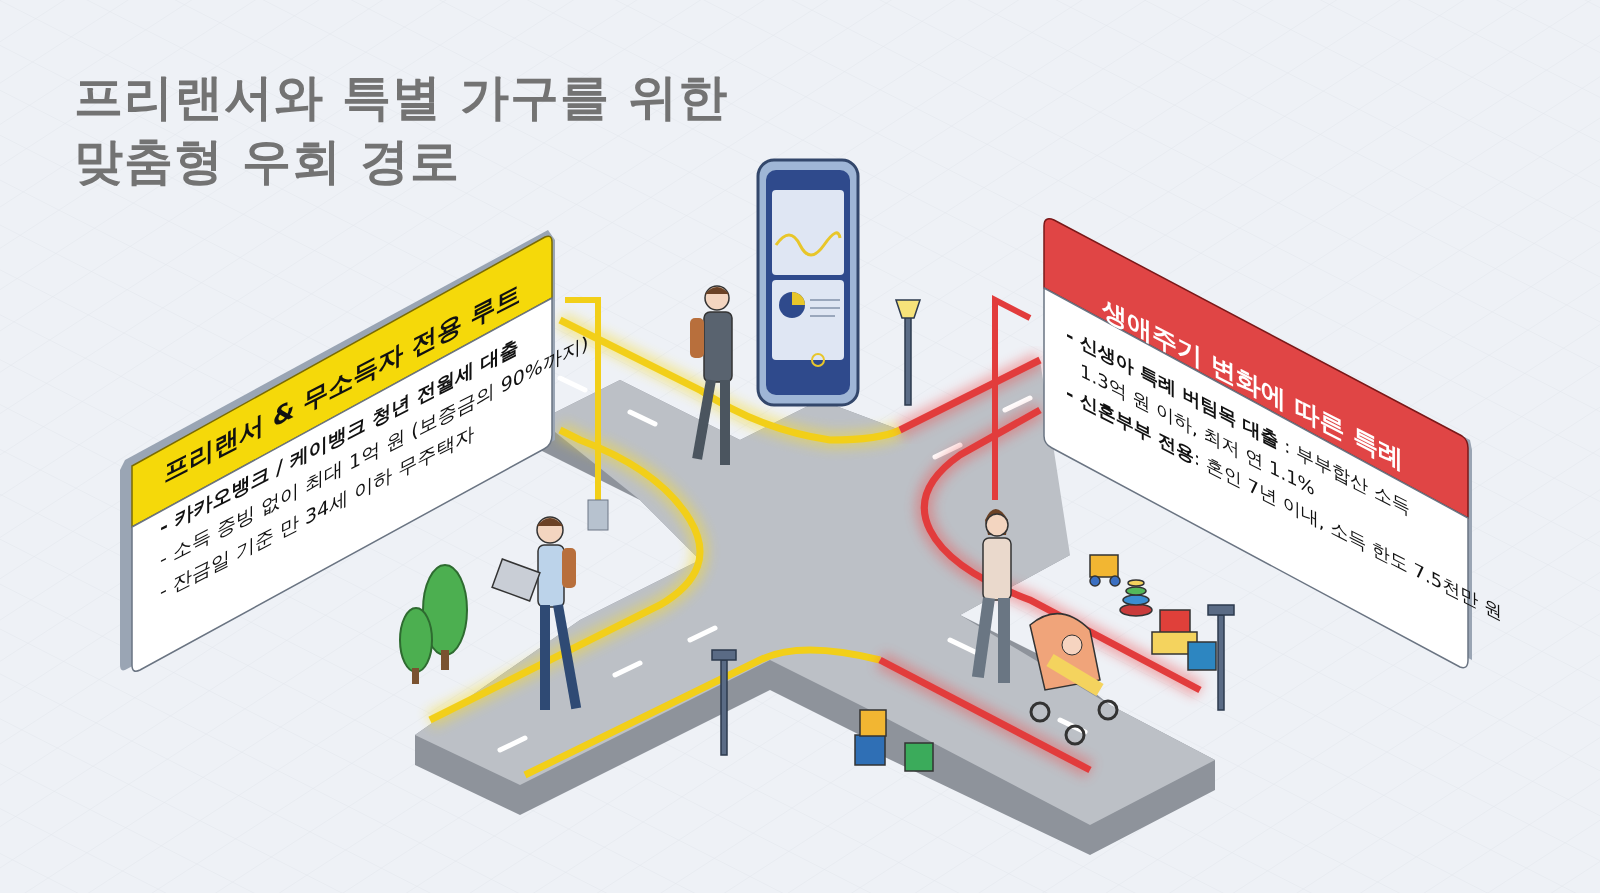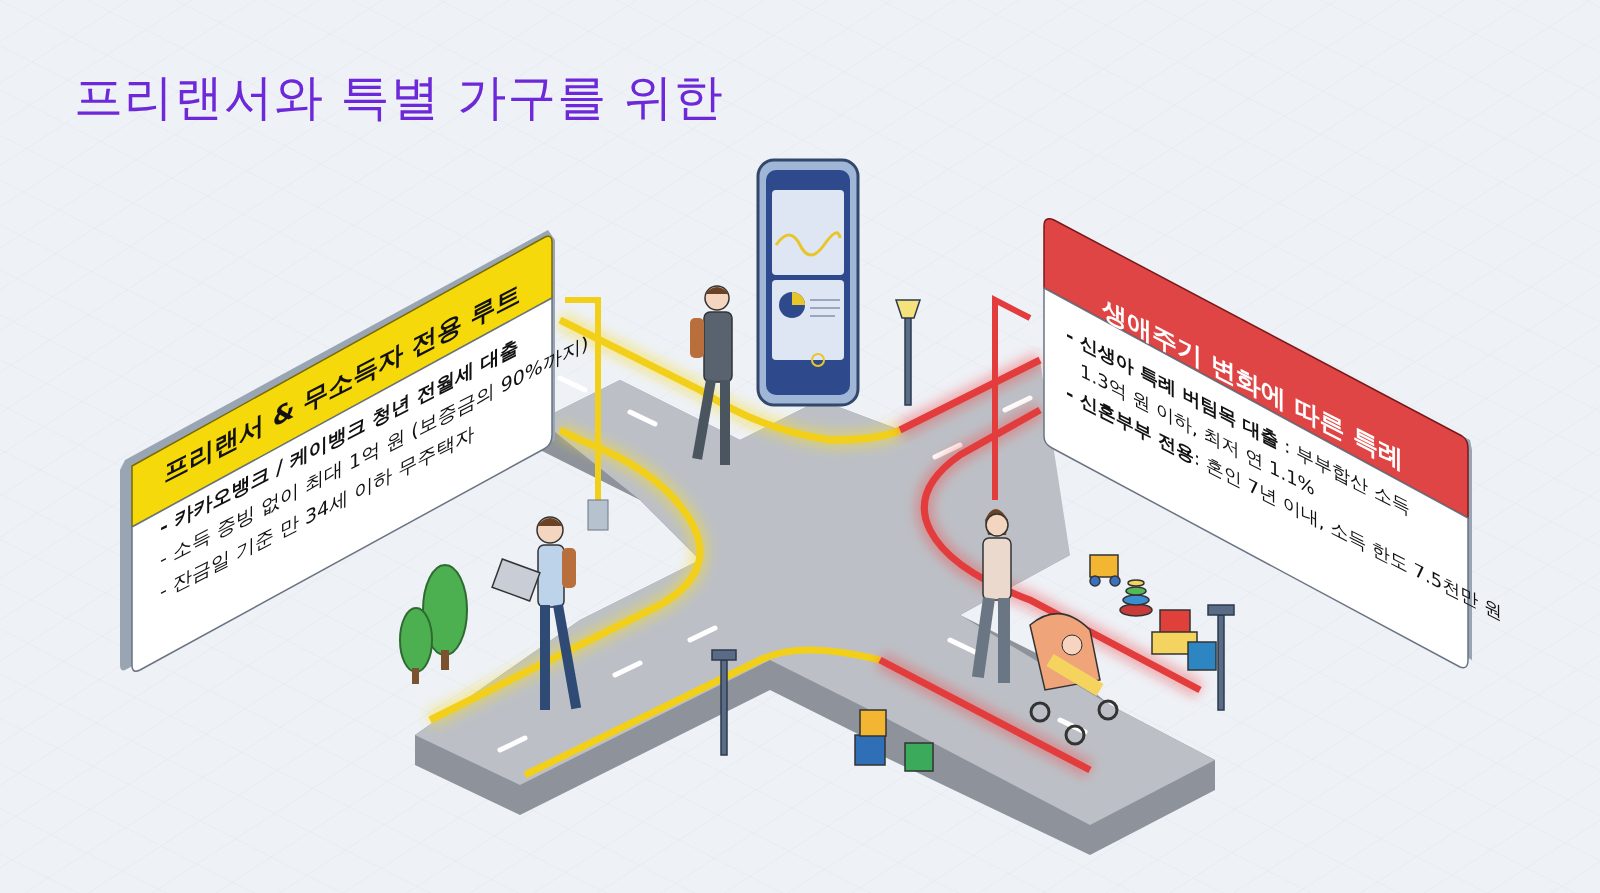--- a/index.html
+++ b/index.html
@@ -1,18 +1,18 @@
 <!DOCTYPE html>
 <html><head>
 <meta charset="utf-8">
 <style>
   html,body{margin:0;padding:0;}
   body{width:1600px;height:893px;overflow:hidden;background:#eef1f6;font-family:"DejaVu Sans","Liberation Sans",sans-serif;position:relative;}
   .stage{position:absolute;left:0;top:0;width:1600px;height:893px;}
-  .title{position:absolute;left:74px;top:66px;font-weight:normal;font-size:49px;line-height:64px;color:#6d28d9;letter-spacing:1px;}
+  .title{position:absolute;left:74px;top:66px;font-weight:bold;font-size:49px;line-height:64px;color:#737373;letter-spacing:1px;}
   .title div{white-space:nowrap;}
   svg.scene{position:absolute;left:0;top:0;}
   .sign{position:absolute;transform-origin:0 0;}
   .sign .head{font-weight:bold;white-space:nowrap;}
   .sign .line{white-space:nowrap;}
   .sign-left{left:150px;top:465px;width:470px;transform:skewY(-27deg);}
   .sign-left .head{position:absolute;left:14px;top:0;font-size:25px;color:#111;}
   .sign-left .body{position:absolute;left:10px;top:52px;font-size:19px;color:#111;line-height:32px;}
   .sign-right{left:1072px;top:312px;width:420px;transform:skewY(27deg);}
   .sign-right .head{position:absolute;left:30px;top:-36px;font-size:25px;color:#fff;}
@@ -162,20 +162,21 @@
 
     <g>
       <path d="M1048 218 L1470 440 L1472 450 L1472 660 L1050 440 Z" fill="#9aa5b4"></path>
       <path d="M1044 226 Q1044 216 1054 220 L1462 436 Q1468 440 1468 448 L1468 518 L1044 288 Z" fill="#e04545" stroke="#7a1818" stroke-width="1.5"></path>
       <path d="M1044 288 L1468 518 L1468 660 Q1468 670 1460 667 L1052 448 Q1044 444 1044 436 Z" fill="#ffffff" stroke="#6a7482" stroke-width="1.5"></path>
     </g>
   </svg>
 
   <div class="title">
     <div>프리랜서와 특별 가구를 위한</div>
+    <div>맞춤형 우회 경로</div>
   </div>
 
   <div class="sign sign-left">
     <div class="head">프리랜서 &amp; 무소득자 전용 루트</div>
     <div class="body">
       <div class="line b">- 카카오뱅크 / 케이뱅크 청년 전월세 대출</div>
       <div class="line">- 소득 증빙 없이 최대 1억 원 (보증금의 90%까지)</div>
       <div class="line">- 잔금일 기준 만 34세 이하 무주택자</div>
     </div>
   </div>

